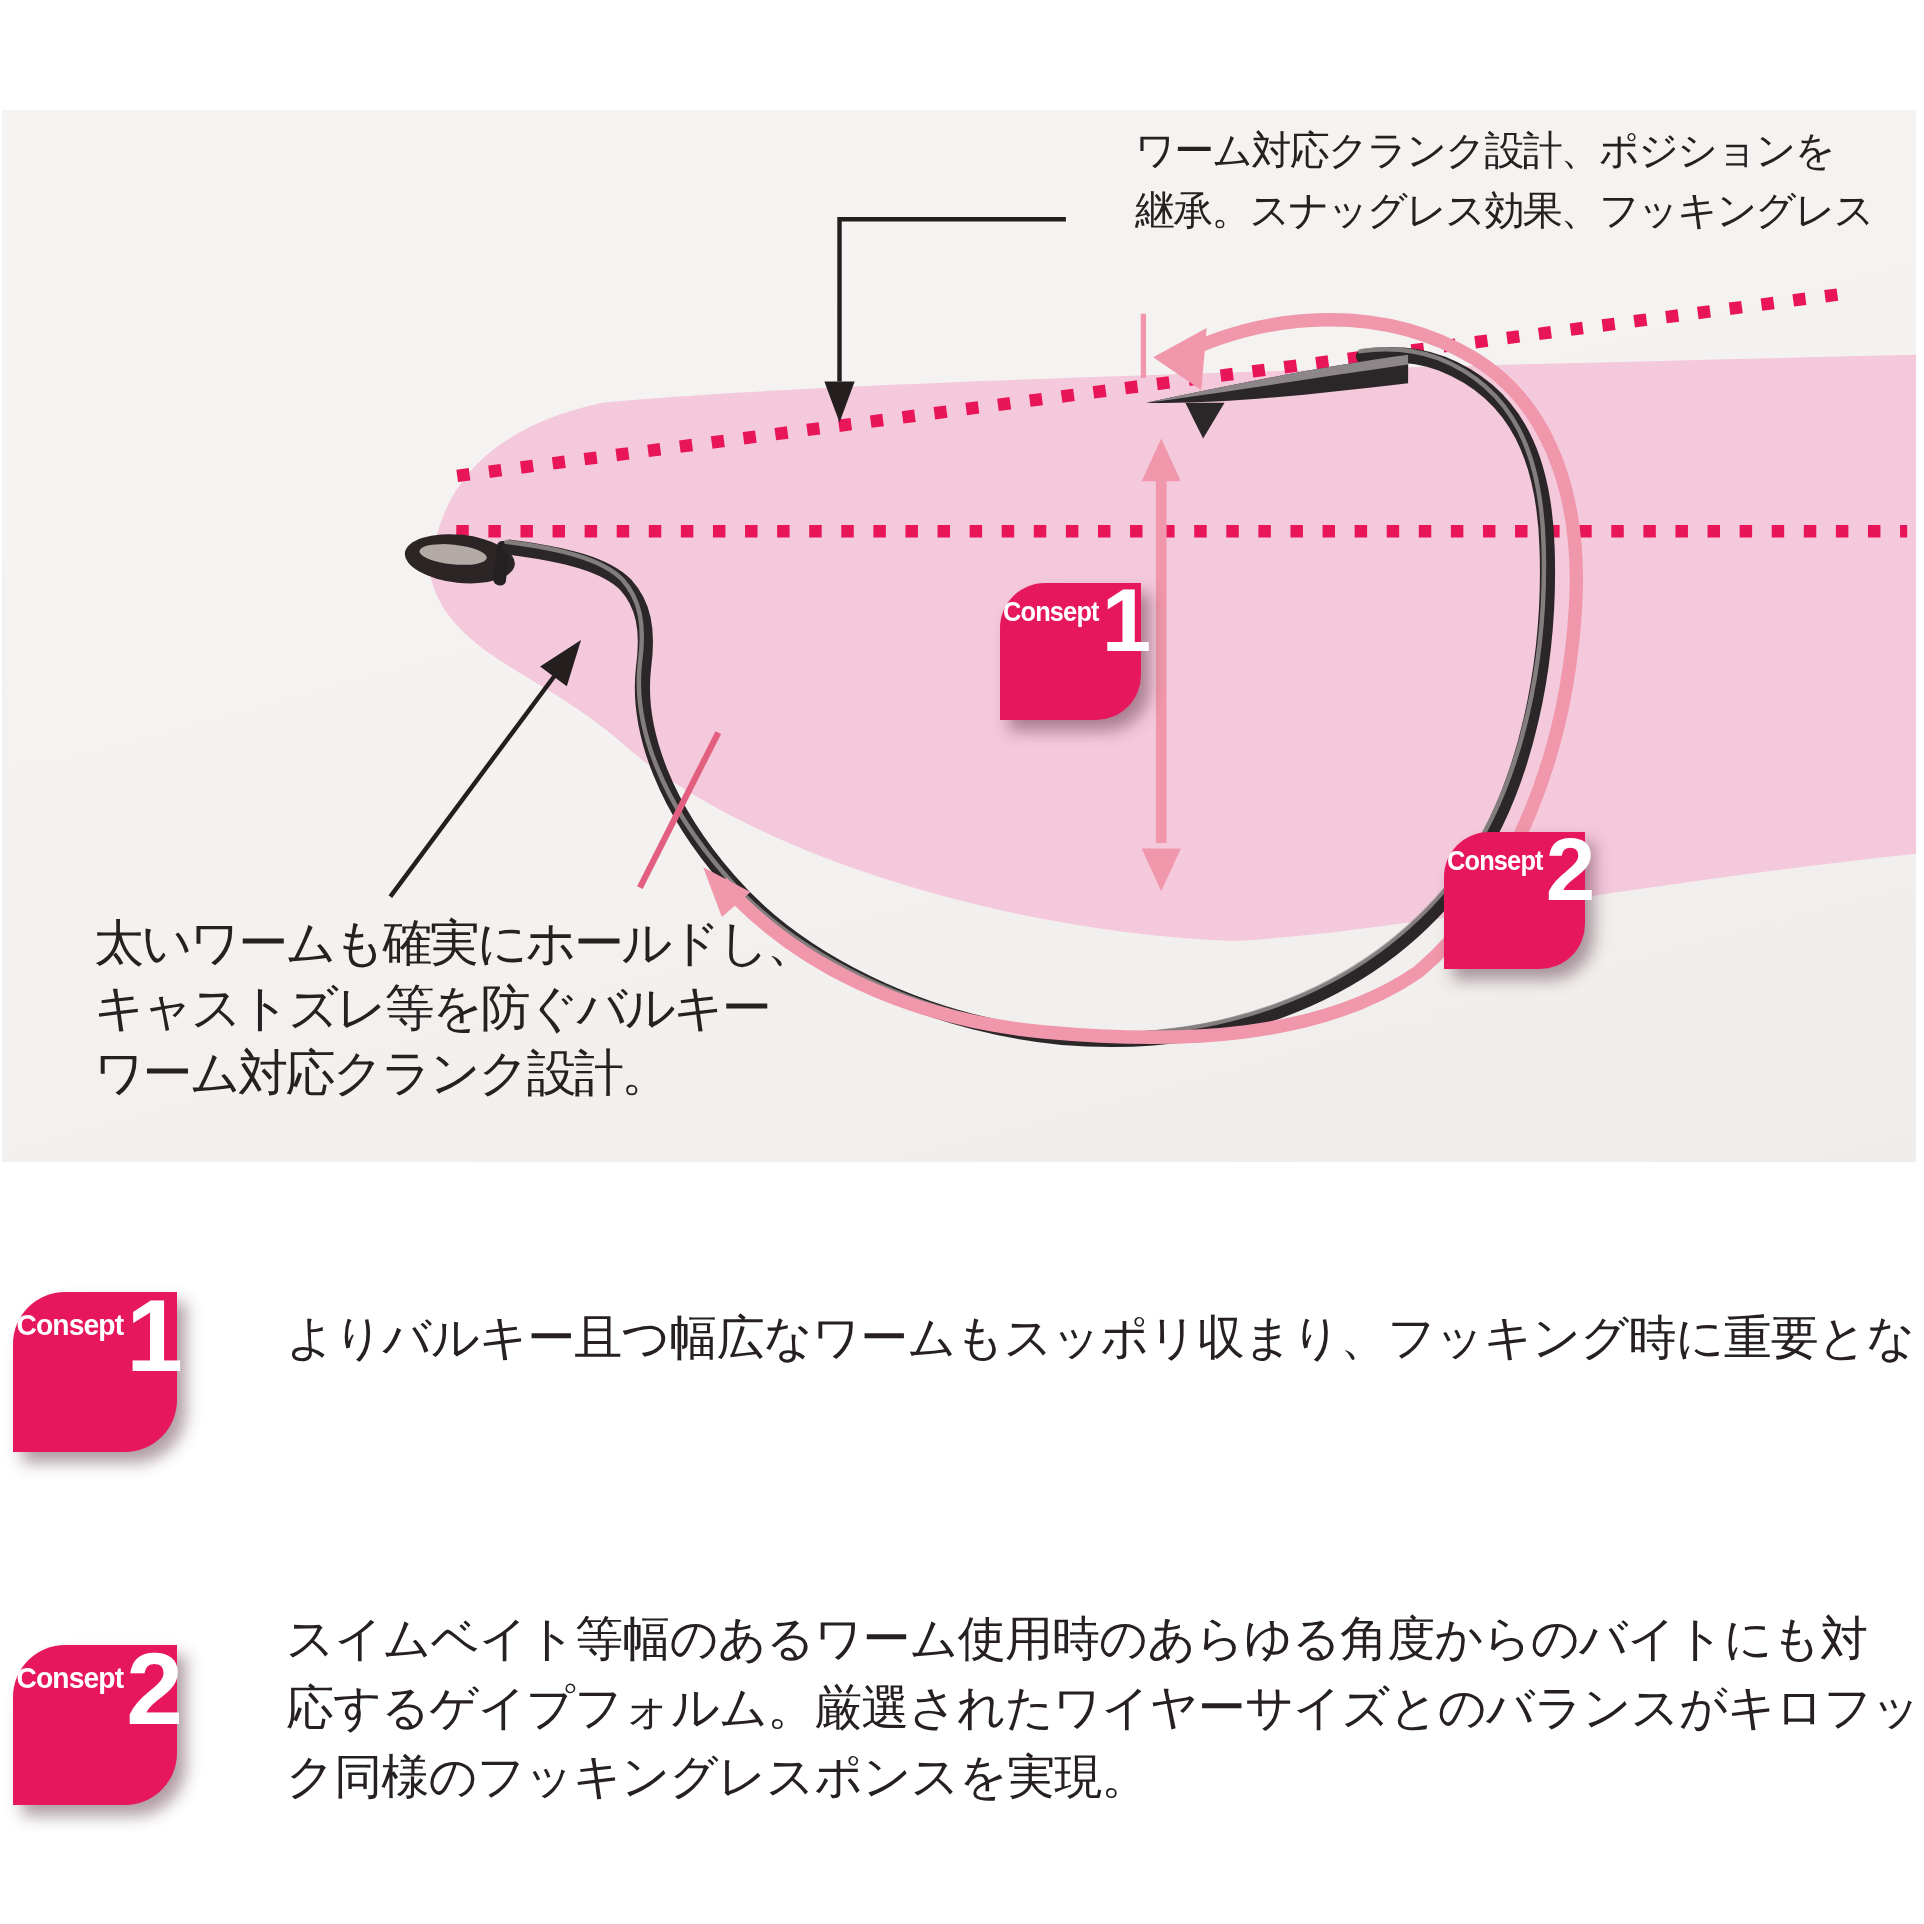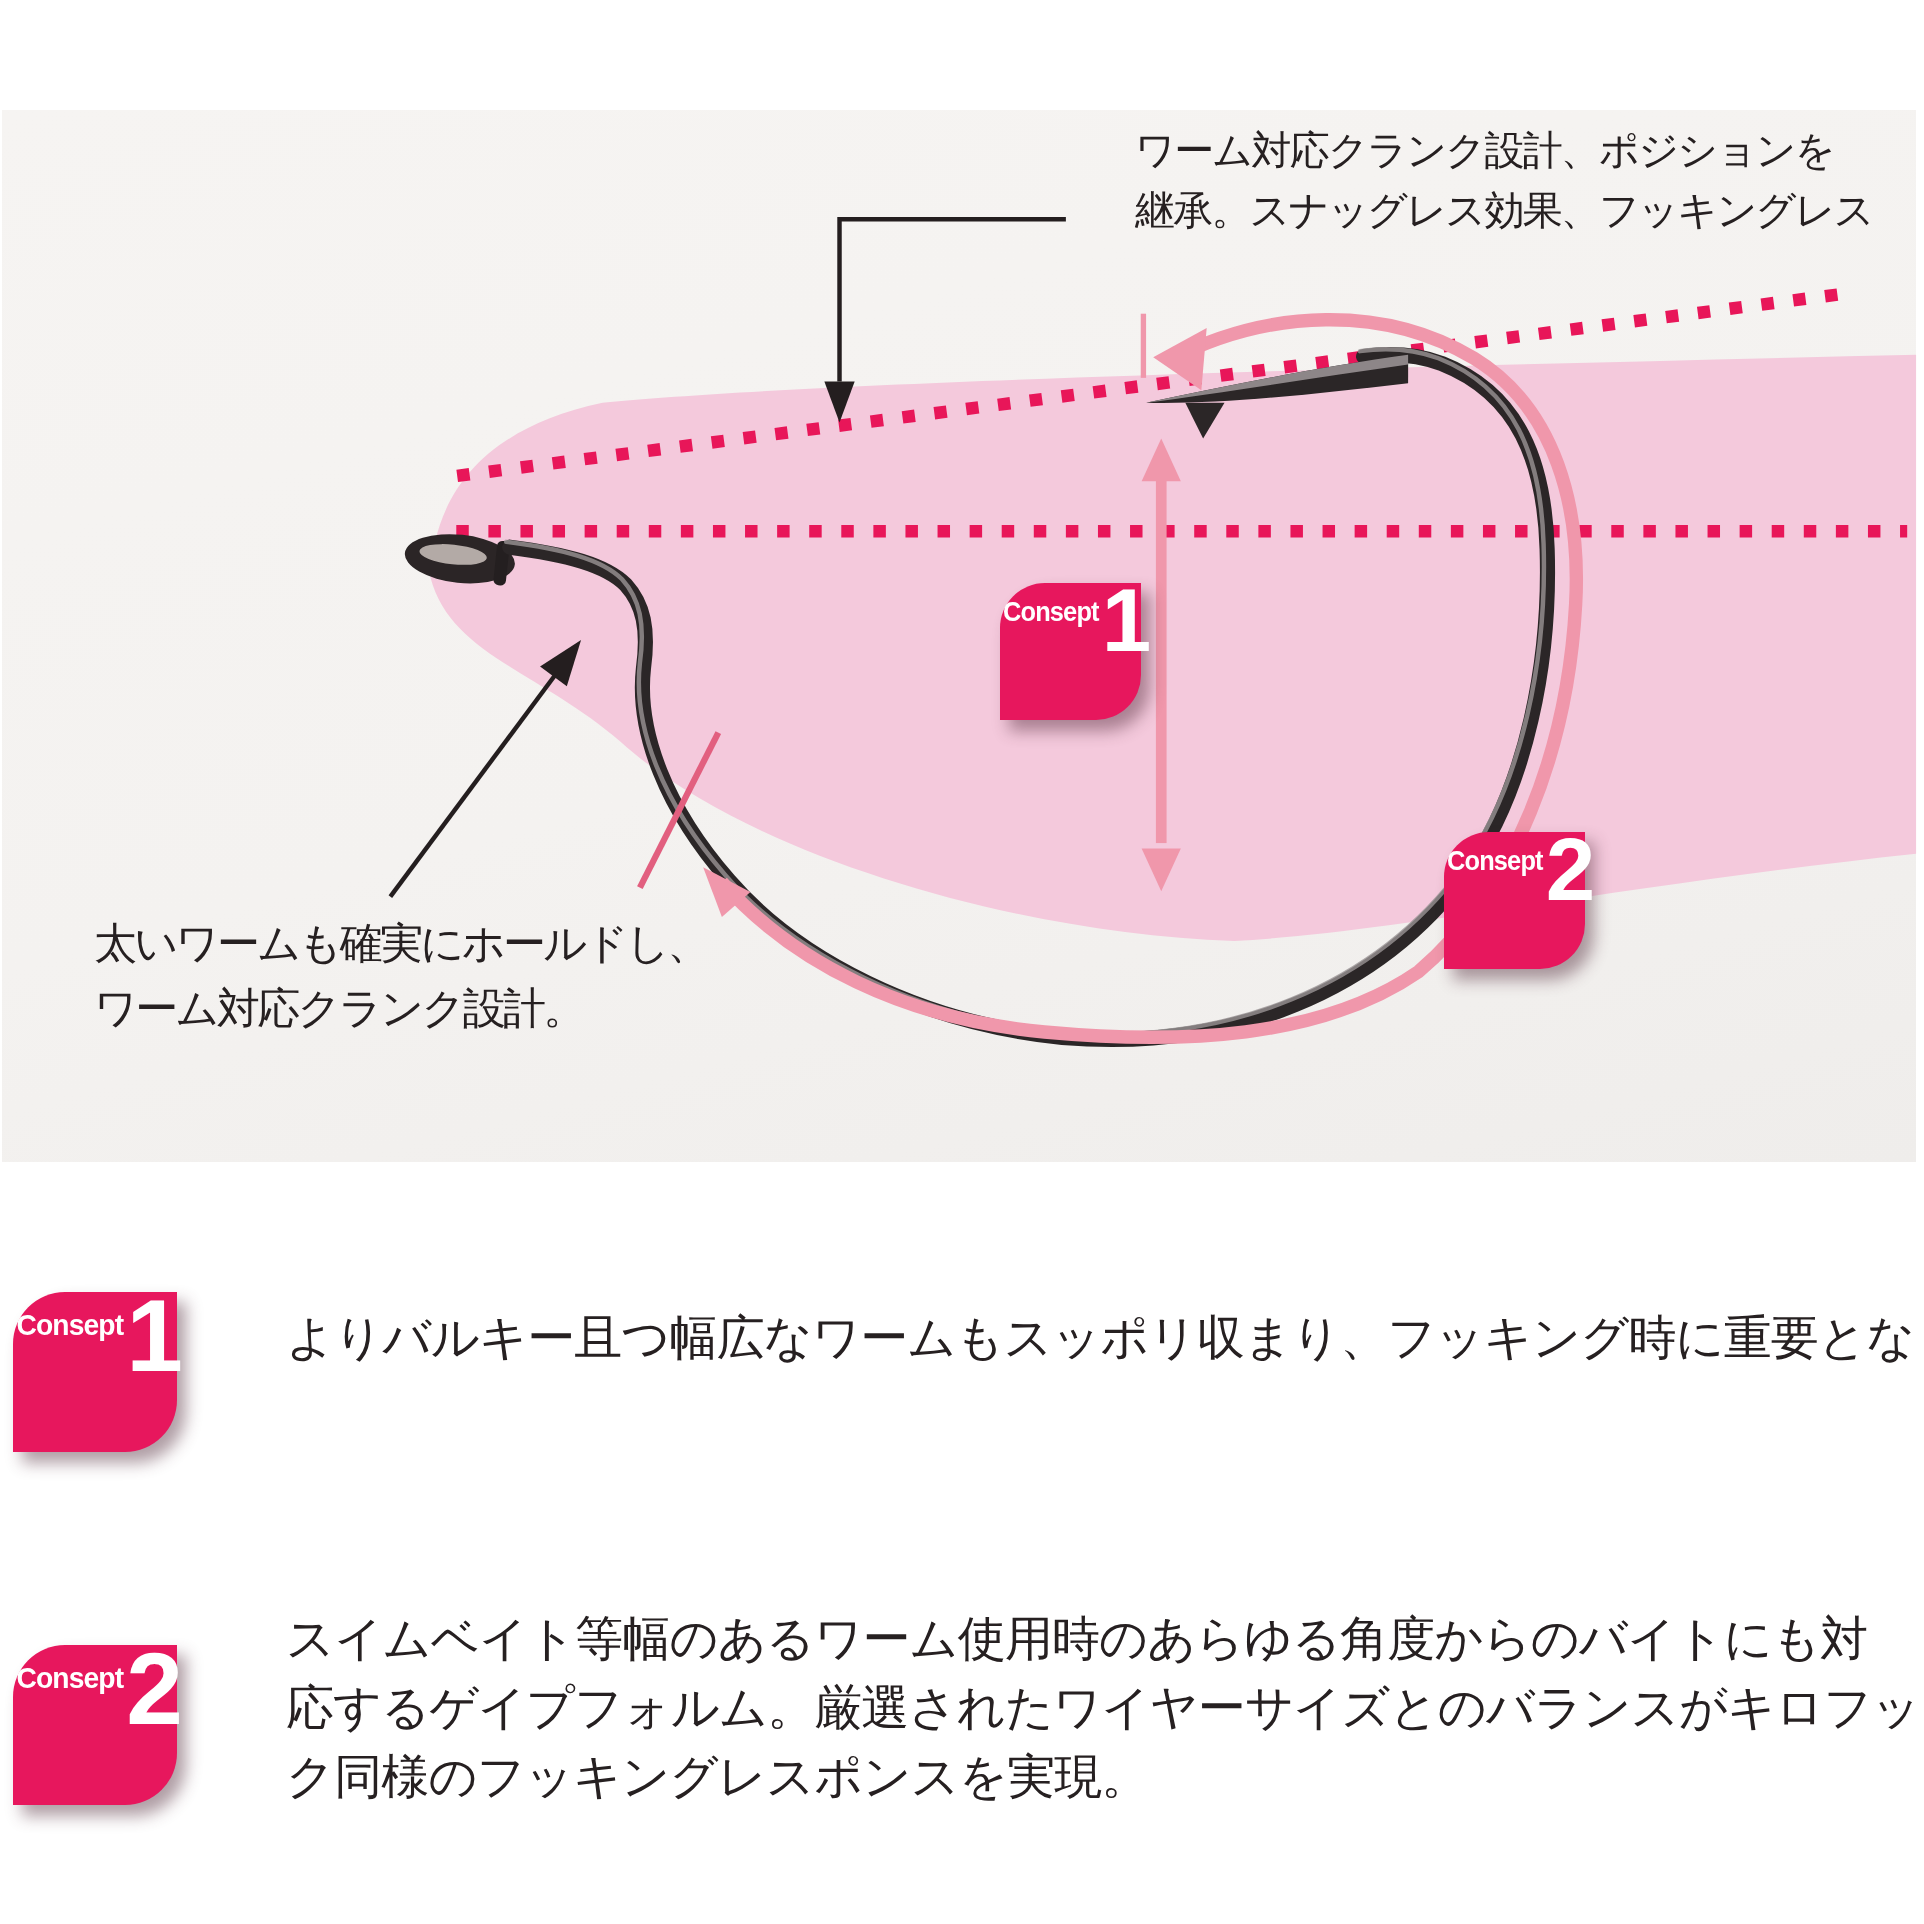--- a/index.html
+++ b/index.html
@@ -10,21 +10,21 @@
   }
   .photo{
     position:absolute;left:1.8px;top:110px;width:1914px;height:1052px;
     background:linear-gradient(165deg,#f6f4f2 0%,#f4f2f0 55%,#efedeb 100%);
     z-index:0;
   }
   .diagram-svg{position:absolute;left:0;top:0;width:1925px;height:1925px;z-index:1;}
   .note{position:absolute;z-index:2;color:#262021;font-weight:500;}
   .note .line{display:block;white-space:nowrap;}
   .note-point{left:1135px;top:120px;font-size:40px;line-height:60px;letter-spacing:-1.8px;}
-  .note-crank{left:94px;top:911px;font-size:43px;line-height:65px;letter-spacing:-2.7px;}
+  .note-crank{left:94px;top:911px;font-size:50px;line-height:65px;letter-spacing:-2.7px;}
   .badge{
     position:absolute;z-index:3;background:#e7175d;color:#fff;
     display:flex;flex-direction:row;align-items:flex-start;
     box-shadow:9px 10.7px 16px rgba(80,40,55,.45);
   }
   .badge-sm{width:141px;height:137px;border-radius:45px 0 45px 0;}
   .badge-lg{width:164px;height:160px;border-radius:52px 0 52px 0;}
   .badge .badge-label{font-weight:700;transform:scaleX(.94);letter-spacing:-0.9px;}
   .badge .badge-number{font-weight:700;line-height:1;margin-top:-7.1px;}
   .badge-sm .badge-label{font-size:27px;margin-top:14.3px;}
@@ -104,20 +104,21 @@
     <polygon points="652,718 636,770 606,748" fill="#241e1f"></polygon>
   </g>
 </svg>
 
 <div class="note note-point">
   <span class="line">ワーム対応クランク設計、ポジションを</span>
   <span class="line">継承。スナッグレス効果、フッキングレス</span>
 </div>
 <div class="note note-crank">
   <span class="line">太いワームも確実にホールドし、</span>
+  <span class="line">キャストズレ等を防ぐバルキー</span>
   <span class="line">ワーム対応クランク設計。</span>
 </div>
 
 <div class="badge badge-sm badge-d1">
   <span class="badge-label">Consept</span>
   <span class="badge-number">1</span>
 </div>
 <div class="badge badge-sm badge-d2">
   <span class="badge-label">Consept</span>
   <span class="badge-number">2</span>

